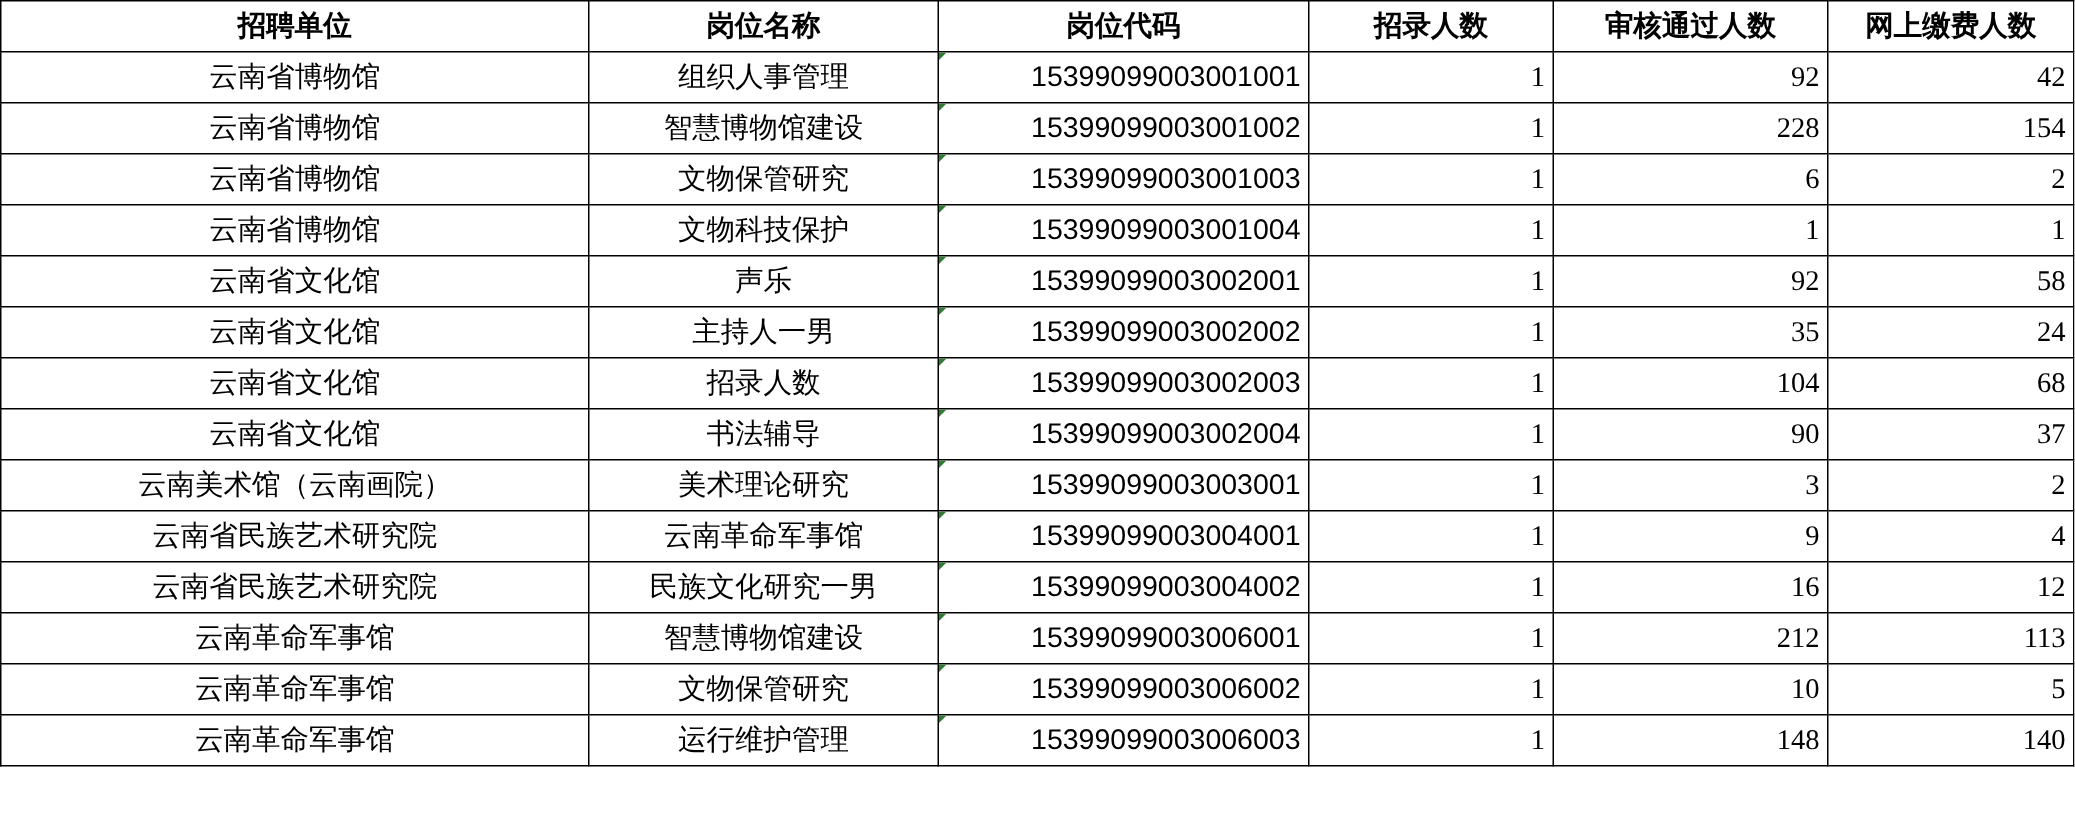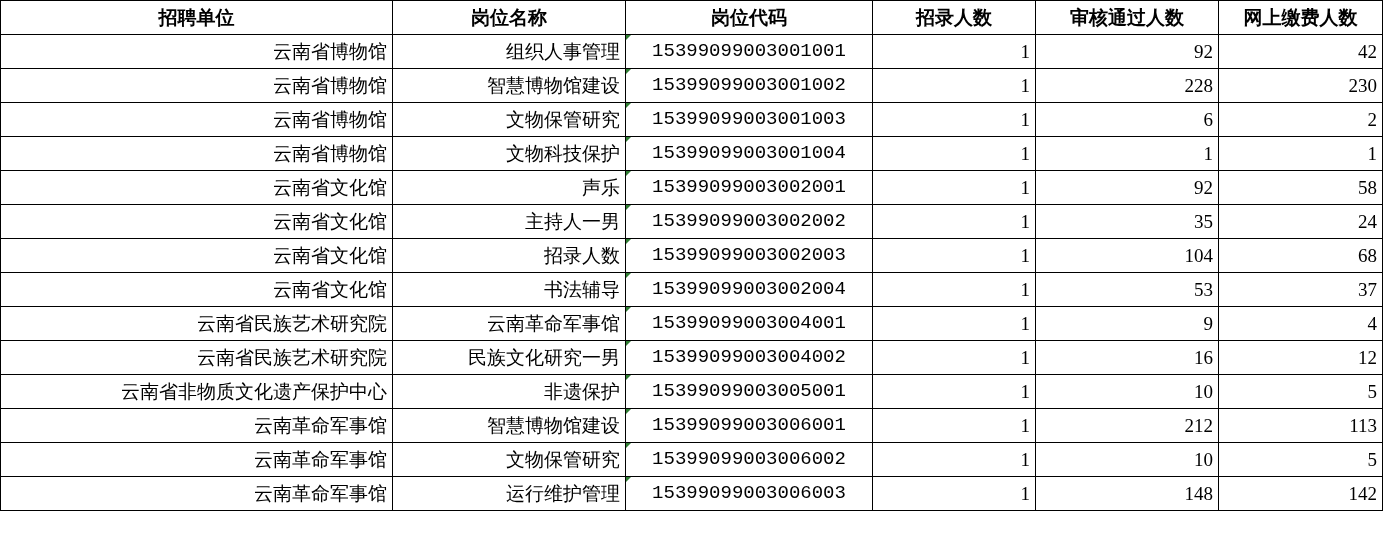--- a/index.html
+++ b/index.html
@@ -34,23 +34,23 @@
     box-sizing: border-box;
     white-space: nowrap;
     overflow: hidden;
   }
   table.grid th {
     font-weight: bold;
     text-align: center;
     vertical-align: middle;
     margin-left: 24px;
   }
-  td.c-unit { text-align: right; }
-  td.c-post { text-align: right; }
-  td.c-code { text-align: center; font-family: Liberation Mono, monospace; }
+  td.c-unit { text-align: center; }
+  td.c-post { text-align: center; }
+  td.c-code { text-align: right; font-family: Liberation Sans, sans-serif; }
   td.c-num { text-align: right; padding-right: 8px; }
   
   col.w-unit { width: 392px; }
   col.w-post { width: 233px; }
   col.w-code { width: 247px; }
   col.w-hire { width: 163px; }
   col.w-pass { width: 183px; }
   col.w-paid { width: 164px; }
   
   td.c-code {
@@ -98,21 +98,21 @@
         <td class="c-num">1</td>
         <td class="c-num">92</td>
         <td class="c-num">42</td>
       </tr>
       <tr>
         <td class="c-unit">云南省博物馆</td>
         <td class="c-post">智慧博物馆建设</td>
         <td class="c-code">15399099003001002</td>
         <td class="c-num">1</td>
         <td class="c-num">228</td>
-        <td class="c-num">230</td>
+        <td class="c-num">154</td>
       </tr>
       <tr>
         <td class="c-unit">云南省博物馆</td>
         <td class="c-post">文物保管研究</td>
         <td class="c-code">15399099003001003</td>
         <td class="c-num">1</td>
         <td class="c-num">6</td>
         <td class="c-num">2</td>
       </tr>
       <tr>
@@ -145,48 +145,48 @@
         <td class="c-code">15399099003002003</td>
         <td class="c-num">1</td>
         <td class="c-num">104</td>
         <td class="c-num">68</td>
       </tr>
       <tr>
         <td class="c-unit">云南省文化馆</td>
         <td class="c-post">书法辅导</td>
         <td class="c-code">15399099003002004</td>
         <td class="c-num">1</td>
-        <td class="c-num">53</td>
+        <td class="c-num">90</td>
         <td class="c-num">37</td>
+      </tr>
+      <tr>
+        <td class="c-unit">云南美术馆（云南画院）</td>
+        <td class="c-post">美术理论研究</td>
+        <td class="c-code">15399099003003001</td>
+        <td class="c-num">1</td>
+        <td class="c-num">3</td>
+        <td class="c-num">2</td>
       </tr>
       <tr>
         <td class="c-unit">云南省民族艺术研究院</td>
         <td class="c-post">云南革命军事馆</td>
         <td class="c-code">15399099003004001</td>
         <td class="c-num">1</td>
         <td class="c-num">9</td>
         <td class="c-num">4</td>
       </tr>
       <tr>
         <td class="c-unit">云南省民族艺术研究院</td>
         <td class="c-post">民族文化研究一男</td>
         <td class="c-code">15399099003004002</td>
         <td class="c-num">1</td>
         <td class="c-num">16</td>
         <td class="c-num">12</td>
       </tr>
       <tr>
-        <td class="c-unit">云南省非物质文化遗产保护中心</td>
-        <td class="c-post">非遗保护</td>
-        <td class="c-code">15399099003005001</td>
-        <td class="c-num">1</td>
-        <td class="c-num">10</td>
-        <td class="c-num">5</td>
-      </tr>
-      <tr>
         <td class="c-unit">云南革命军事馆</td>
         <td class="c-post">智慧博物馆建设</td>
         <td class="c-code">15399099003006001</td>
         <td class="c-num">1</td>
         <td class="c-num">212</td>
         <td class="c-num">113</td>
       </tr>
       <tr>
         <td class="c-unit">云南革命军事馆</td>
         <td class="c-post">文物保管研究</td>
@@ -194,17 +194,17 @@
         <td class="c-num">1</td>
         <td class="c-num">10</td>
         <td class="c-num">5</td>
       </tr>
       <tr>
         <td class="c-unit">云南革命军事馆</td>
         <td class="c-post">运行维护管理</td>
         <td class="c-code">15399099003006003</td>
         <td class="c-num">1</td>
         <td class="c-num">148</td>
-        <td class="c-num">142</td>
+        <td class="c-num">140</td>
       </tr>
     </tbody>
   </table>
 </div>
 
 </body></html>

